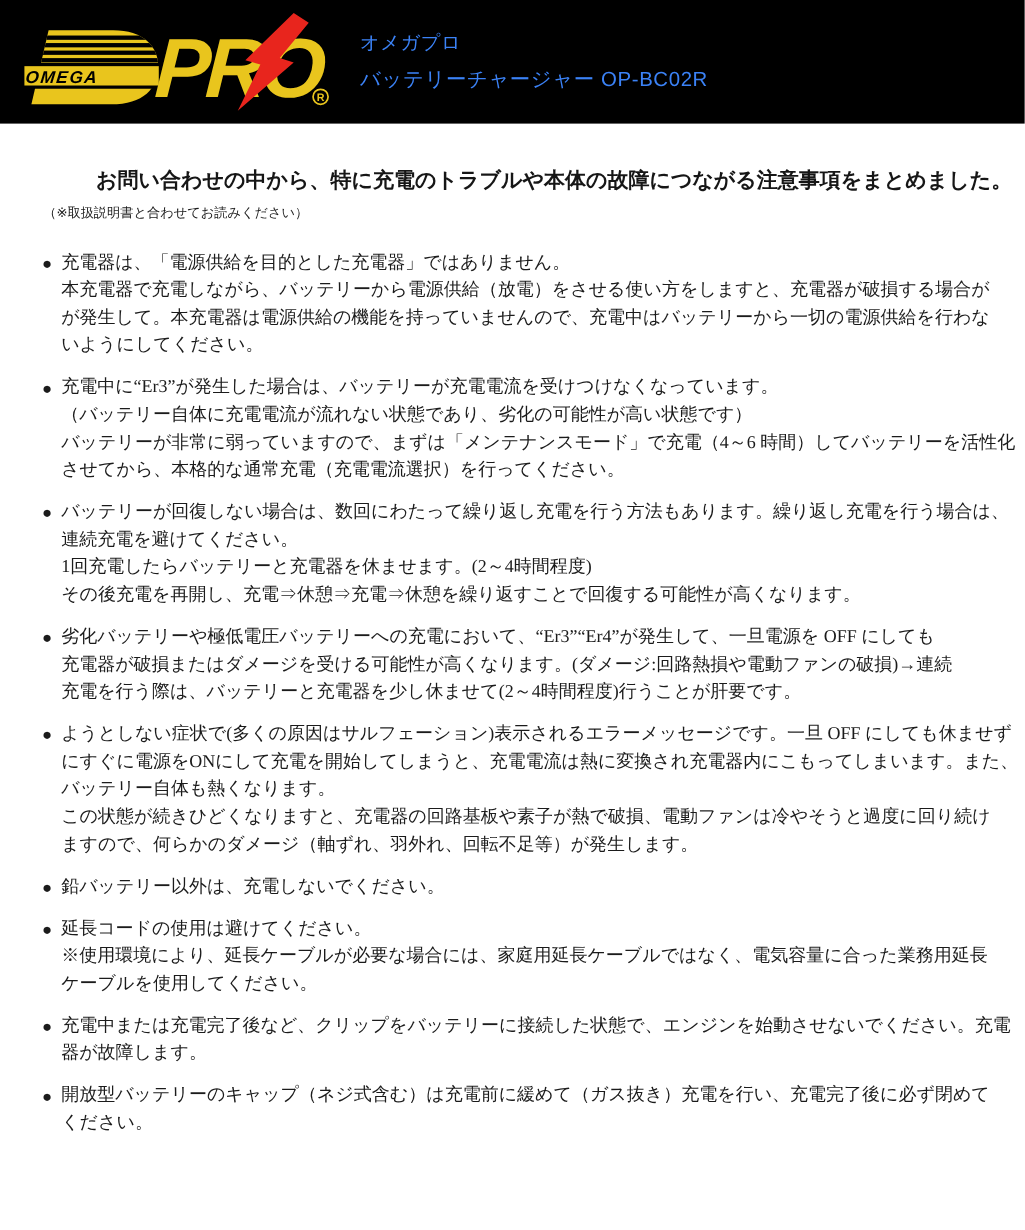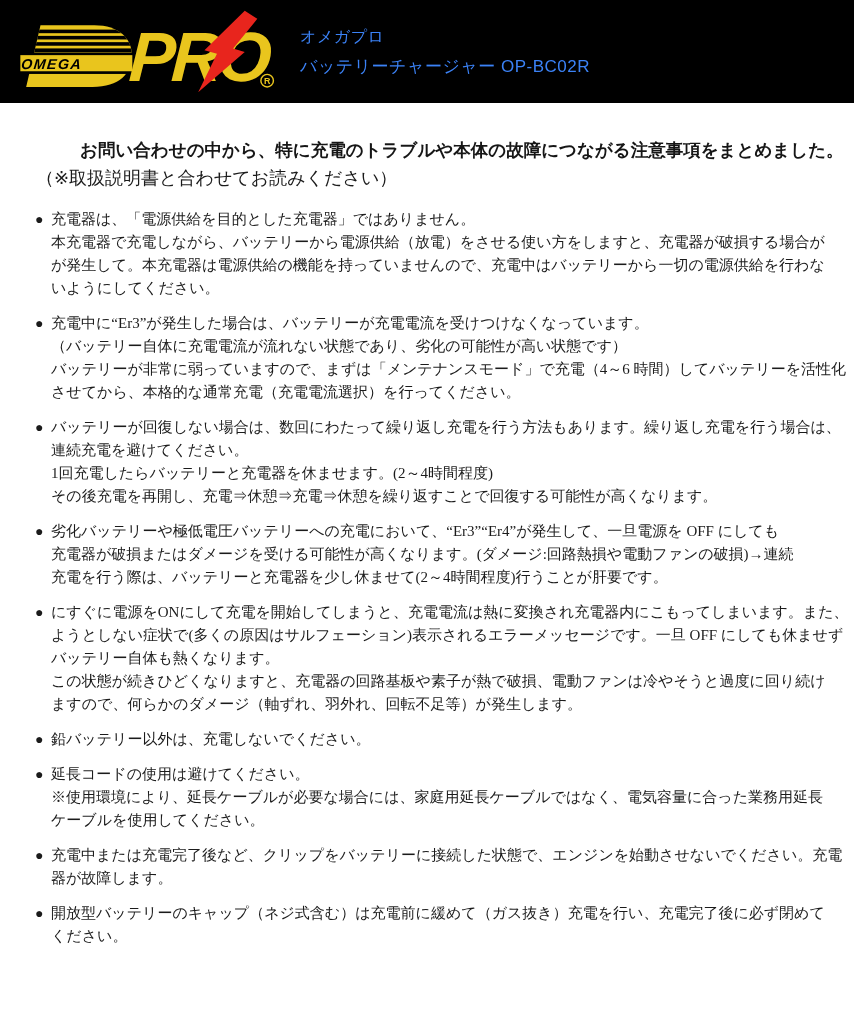--- a/index.html
+++ b/index.html
@@ -33,21 +33,21 @@
   }
   .intro-heading{
     font-size:17.5px;
     font-weight:bold;
     line-height:22px;
     white-space:nowrap;
     color:#161616;
     margin-left:44px;
   }
   .intro-note{
-    font-size:18px;
+    font-size:11px;
     line-height:20px;
     margin-top:7px;
     white-space:nowrap;
   }
   .sections{
     display:flex;
     flex-direction:column;
     gap:12px;
     margin-top:20px;
   }
@@ -145,22 +145,22 @@
       <div class="lines">
           <div class="line">劣化バッテリーや極低電圧バッテリーへの充電において、“Er3”“Er4”が発生して、一旦電源を OFF にしても</div>
           <div class="line">充電器が破損またはダメージを受ける可能性が高くなります。(ダメージ:回路熱損や電動ファンの破損)→連続</div>
           <div class="line">充電を行う際は、バッテリーと充電器を少し休ませて(2～4時間程度)行うことが肝要です。</div>
         </div>
     </div>
 
     <div class="section">
       <span class="bullet">●</span>
       <div class="lines">
+          <div class="line">ようとしない症状で(多くの原因はサルフェーション)表示されるエラーメッセージです。一旦 OFF にしても休ませず</div>
           <div class="line">にすぐに電源をONにして充電を開始してしまうと、充電電流は熱に変換され充電器内にこもってしまいます。また、</div>
-          <div class="line">ようとしない症状で(多くの原因はサルフェーション)表示されるエラーメッセージです。一旦 OFF にしても休ませず</div>
           <div class="line">バッテリー自体も熱くなります。</div>
           <div class="line">この状態が続きひどくなりますと、充電器の回路基板や素子が熱で破損、電動ファンは冷やそうと過度に回り続け</div>
           <div class="line">ますので、何らかのダメージ（軸ずれ、羽外れ、回転不足等）が発生します。</div>
         </div>
     </div>
 
     <div class="section">
       <span class="bullet">●</span>
       <div class="lines">
           <div class="line">鉛バッテリー以外は、充電しないでください。</div>

